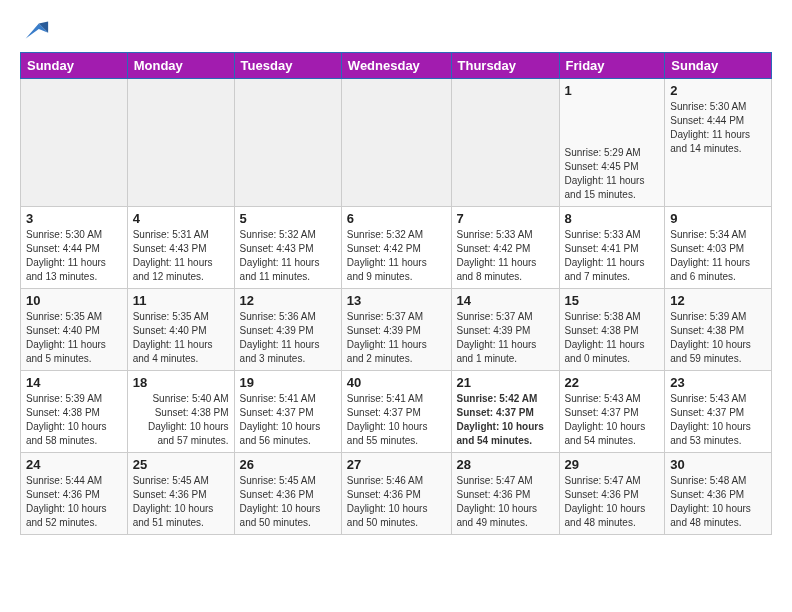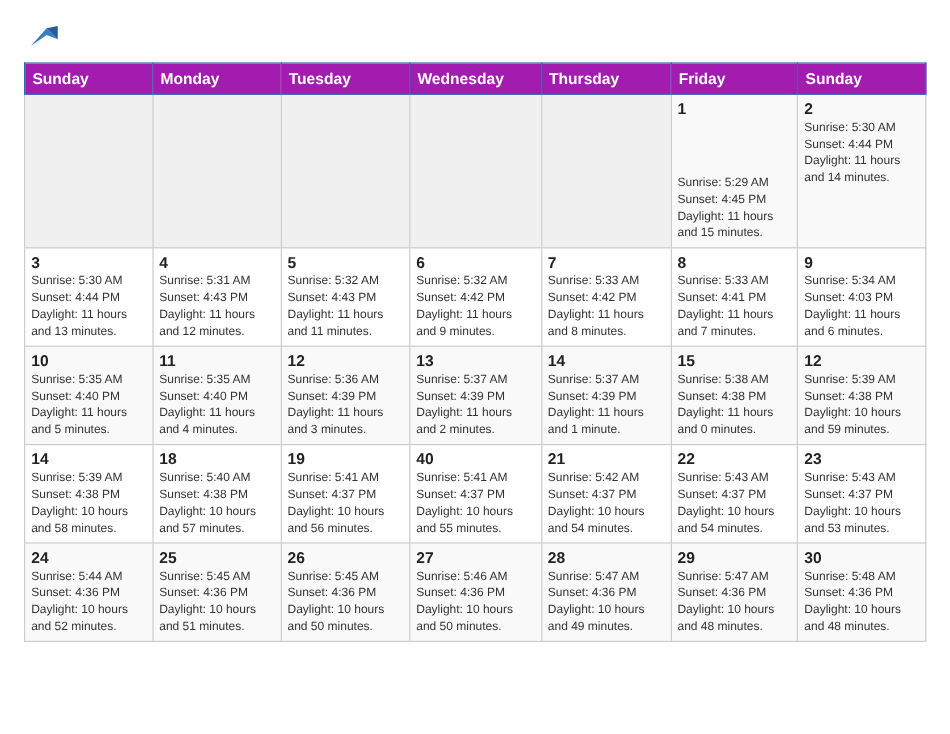--- a/index.html
+++ b/index.html
@@ -241,39 +241,39 @@
         </tr>
         <tr>
           <td>
             <span class="day-num">14</span>
             <div class="day-info" style="white-space: pre-line;">Sunrise: 5:39 AM
 Sunset: 4:38 PM
 Daylight: 10 hours and 58 minutes.</div>
           </td>
           <td>
             <span class="day-num">18</span>
-            <div class="day-info" style="white-space: pre-line;">Sunrise: 5:40 AM
+            <div class="day-info" style="white-space: pre-line; text-align: right;">Sunrise: 5:40 AM
 Sunset: 4:38 PM
 Daylight: 10 hours and 57 minutes.</div>
           </td>
           <td>
             <span class="day-num">19</span>
             <div class="day-info" style="white-space: pre-line;">Sunrise: 5:41 AM
 Sunset: 4:37 PM
 Daylight: 10 hours and 56 minutes.</div>
           </td>
           <td>
             <span class="day-num">40</span>
             <div class="day-info" style="white-space: pre-line;">Sunrise: 5:41 AM
 Sunset: 4:37 PM
 Daylight: 10 hours and 55 minutes.</div>
           </td>
           <td>
             <span class="day-num">21</span>
-            <div class="day-info" style="white-space: pre-line;">Sunrise: 5:42 AM
+            <div class="day-info" style="white-space: pre-line; font-weight: bold;">Sunrise: 5:42 AM
 Sunset: 4:37 PM
 Daylight: 10 hours and 54 minutes.</div>
           </td>
           <td>
             <span class="day-num">22</span>
             <div class="day-info" style="white-space: pre-line;">Sunrise: 5:43 AM
 Sunset: 4:37 PM
 Daylight: 10 hours and 54 minutes.</div>
           </td>
           <td>

